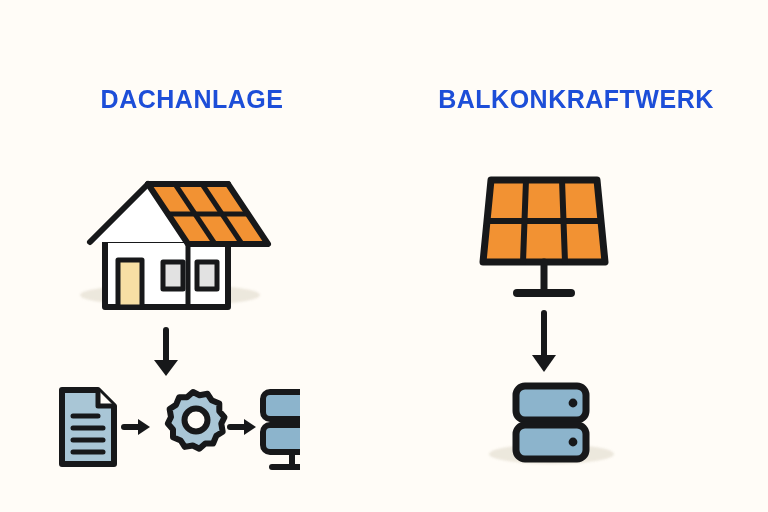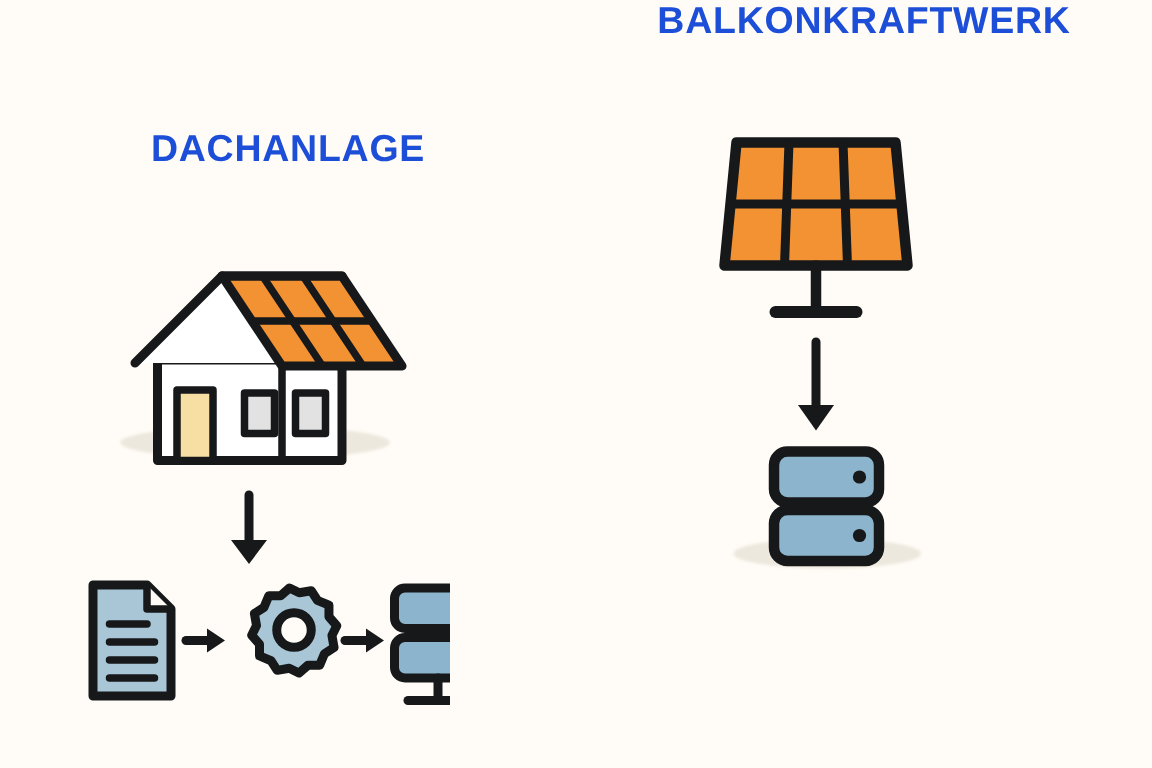--- a/index.html
+++ b/index.html
@@ -33,20 +33,21 @@
     font-weight: 700;
     letter-spacing: 0.5px;
     color: #1d4ed8;
     text-align: center;
     white-space: nowrap;
   }
   .col-left .col-title {
     margin-top: 85px;
   }
   .col-right .col-title {
+    margin-top: 85px;
   }
   .stage {
     position: relative;
     width: 100%;
     flex: 1 1 auto;
   }
   .abs {
     position: absolute;
   }
   .shadow-ellipse {

